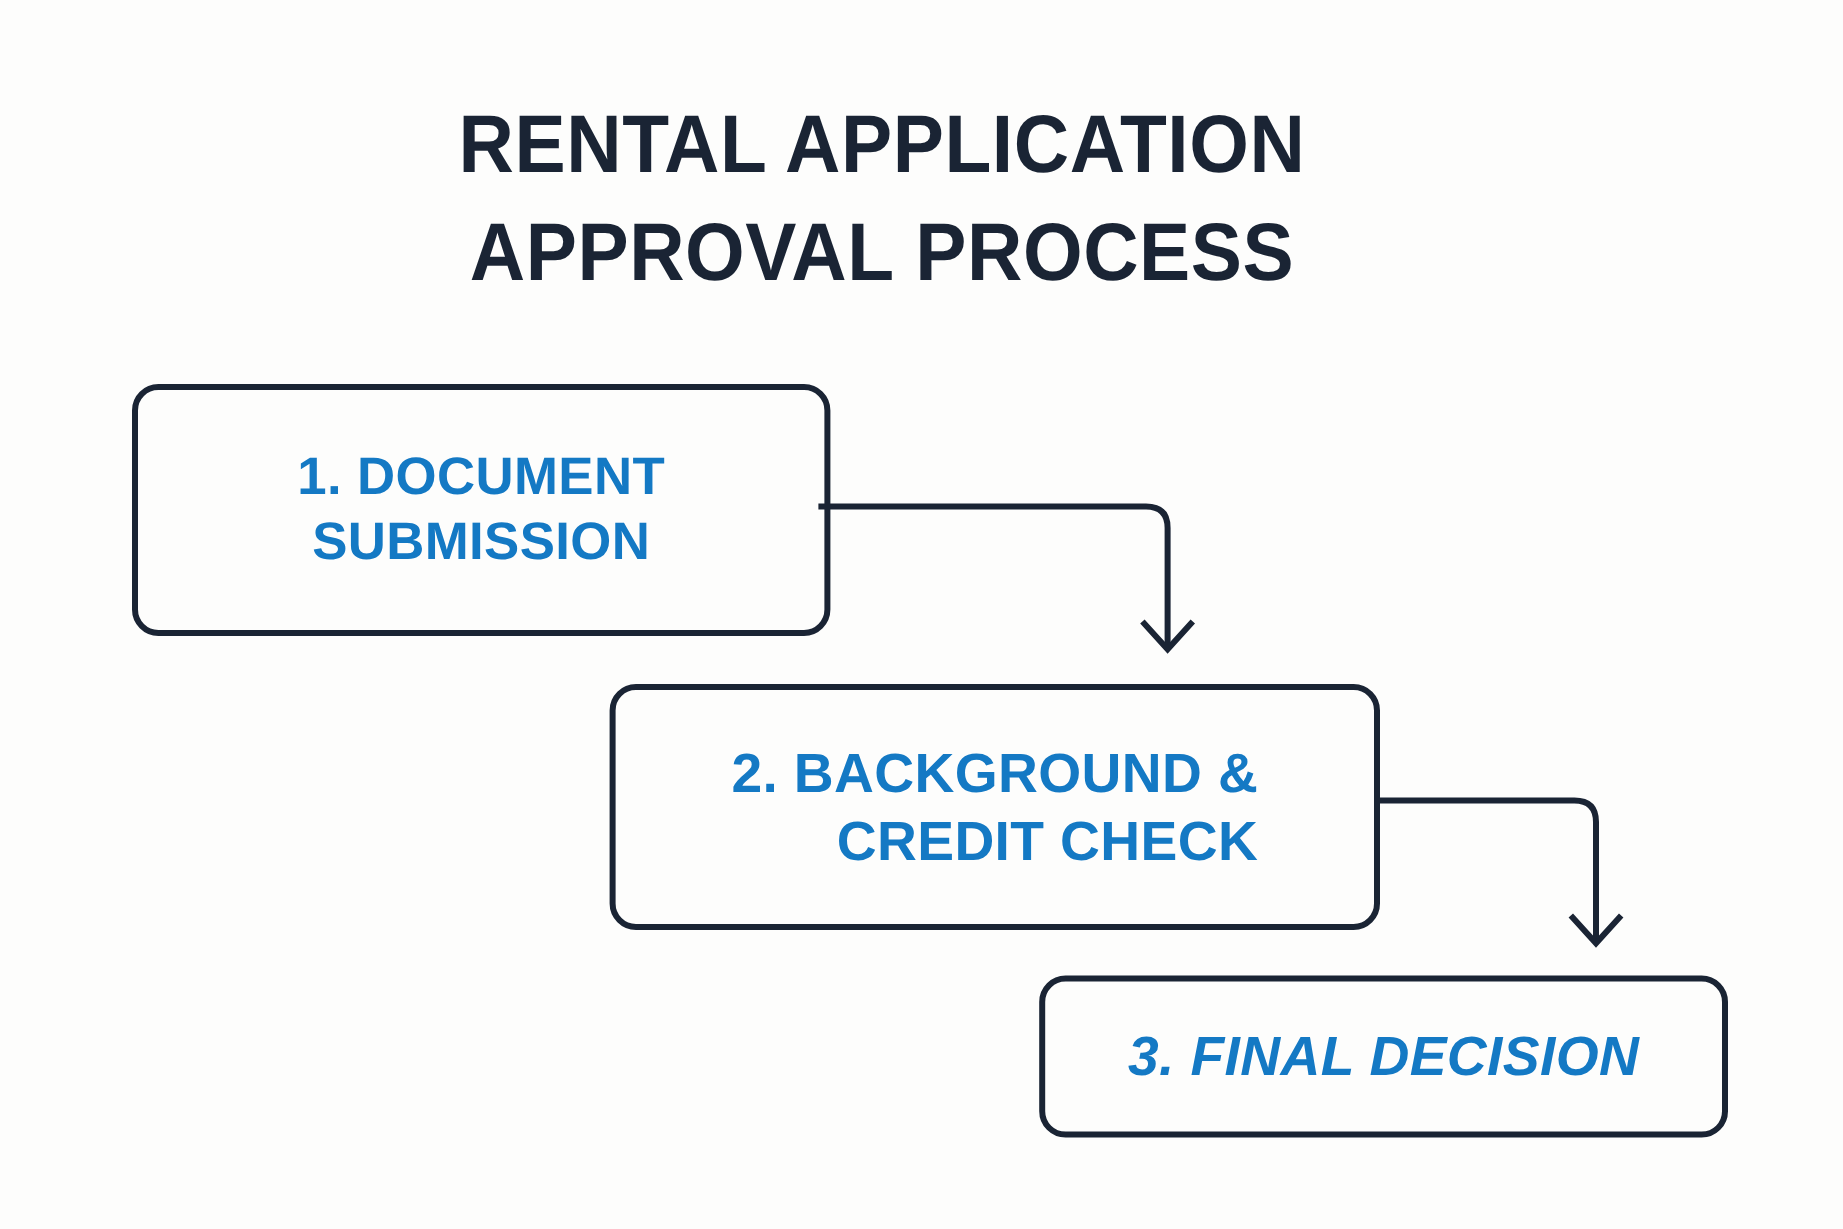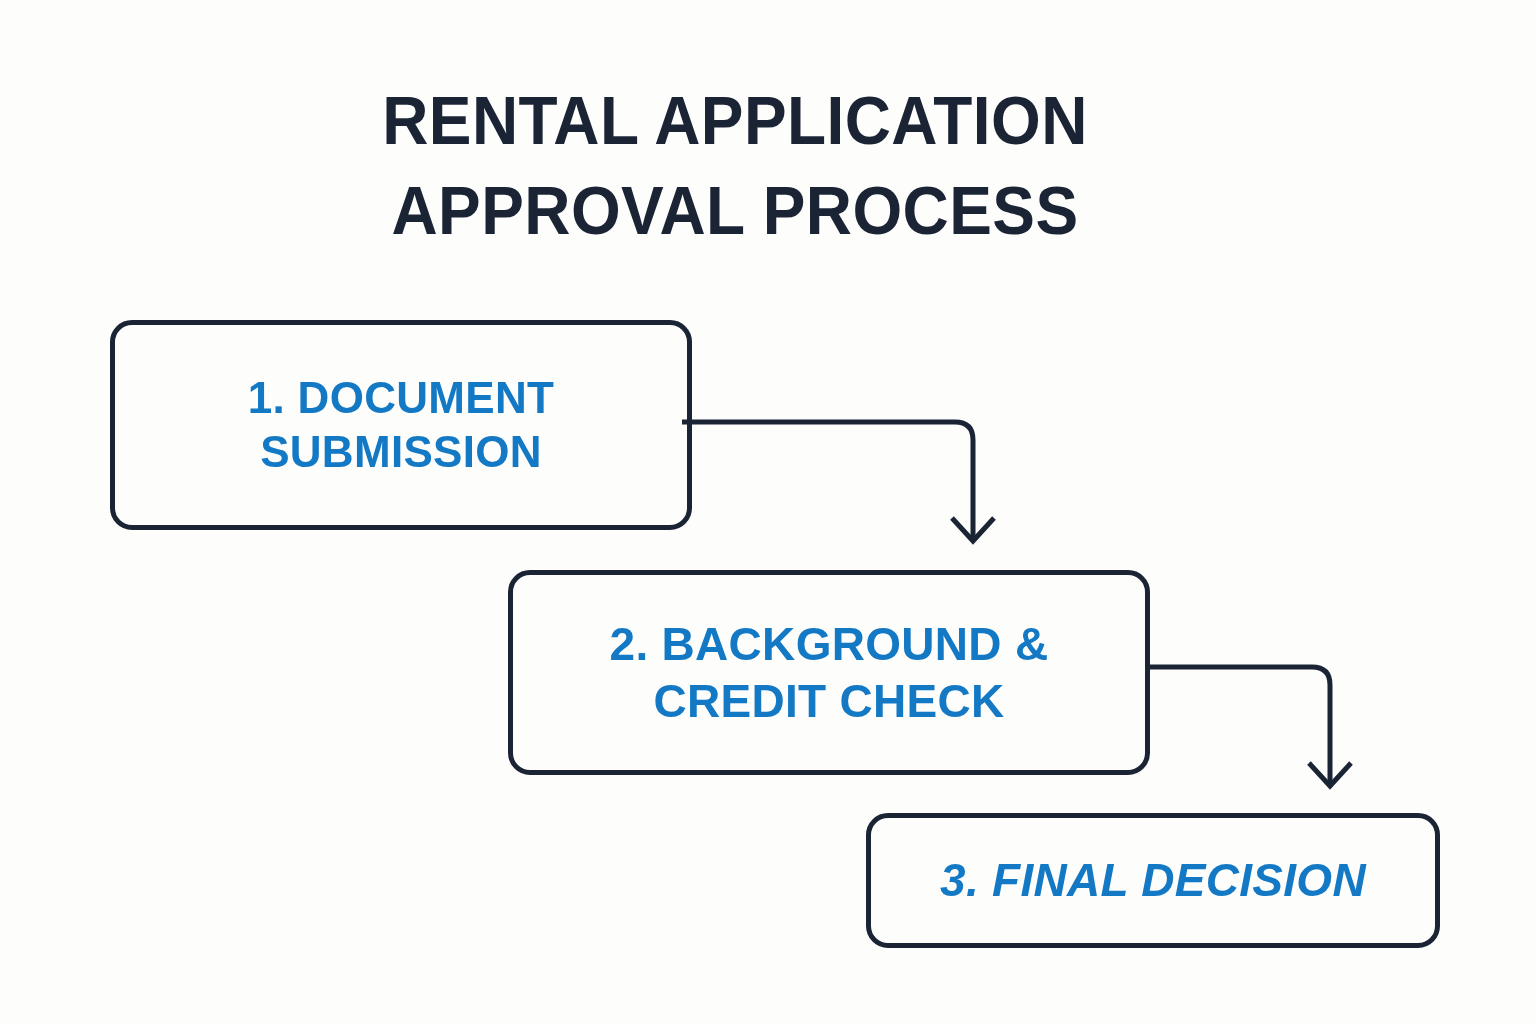--- a/index.html
+++ b/index.html
@@ -65,20 +65,21 @@
     height: 210px;
     font-size: 44px;
     margin-left: 26px;
   }
   #box-2 {
     left: 508px;
     top: 570px;
     width: 642px;
     height: 205px;
     font-size: 46px;
+    text-align: right;
   }
   #box-3 {
     left: 866px;
     top: 813px;
     width: 574px;
     height: 135px;
     font-size: 46px;
     font-style: italic;
   }
 

